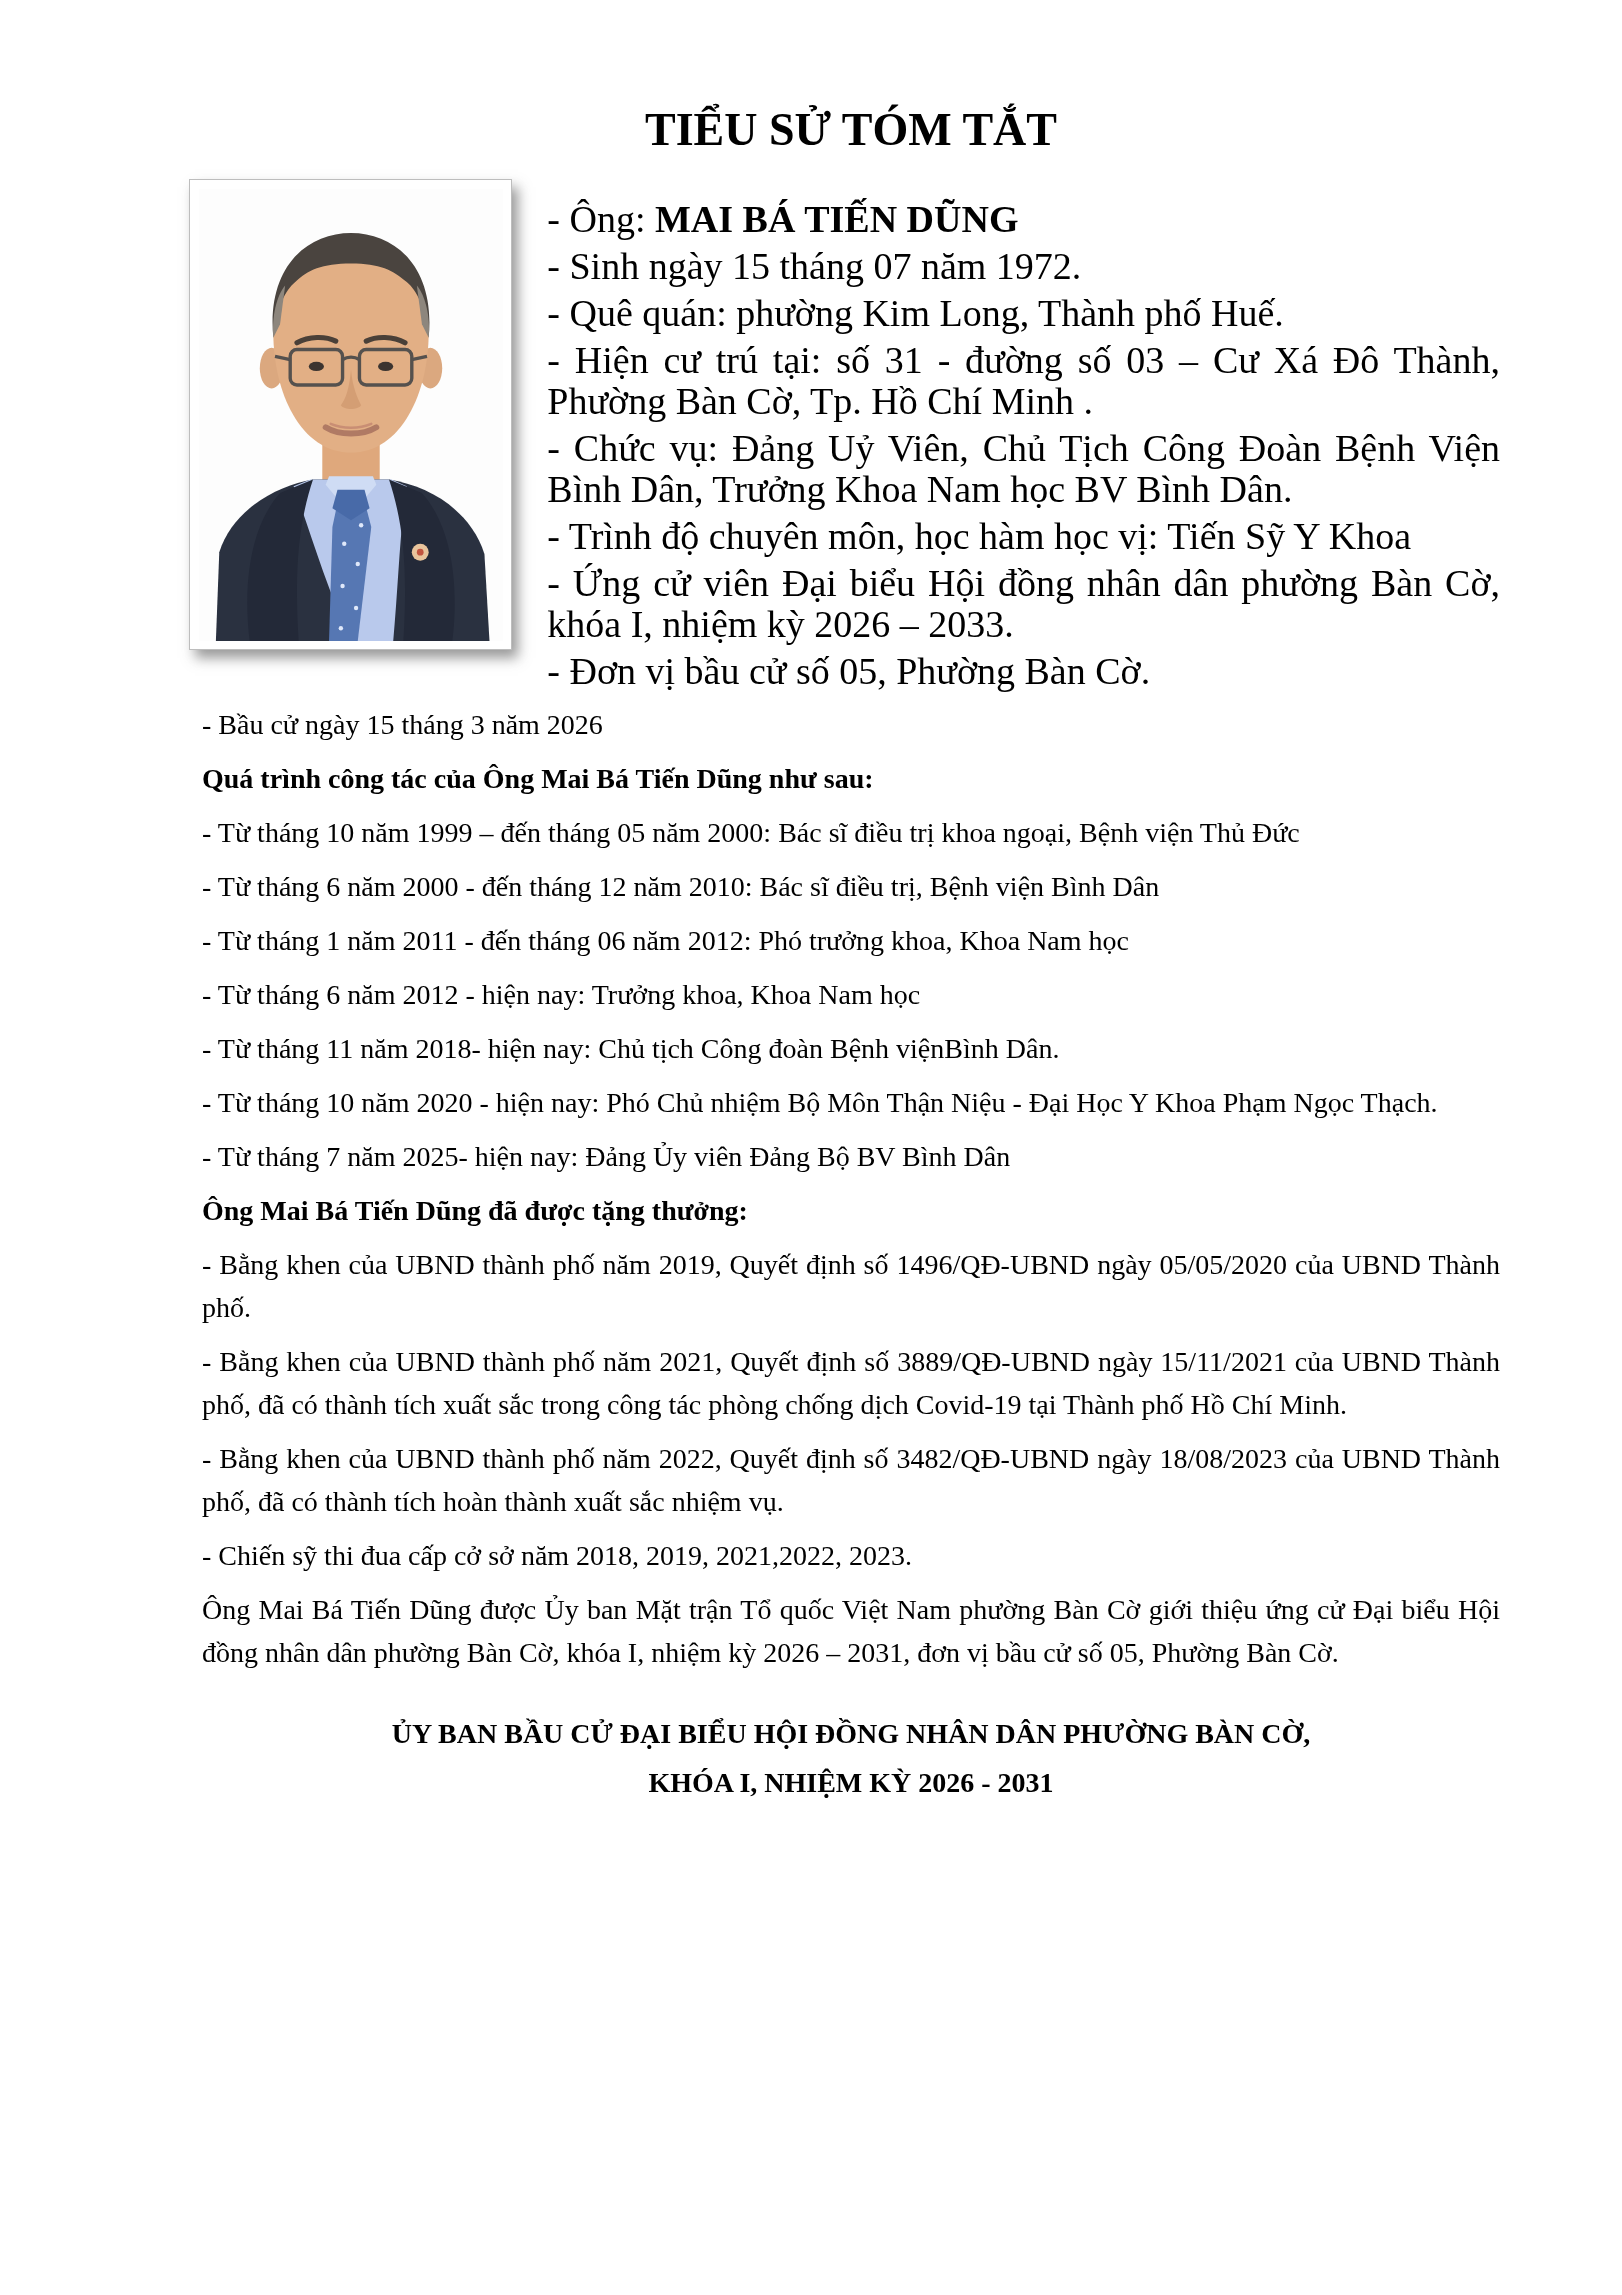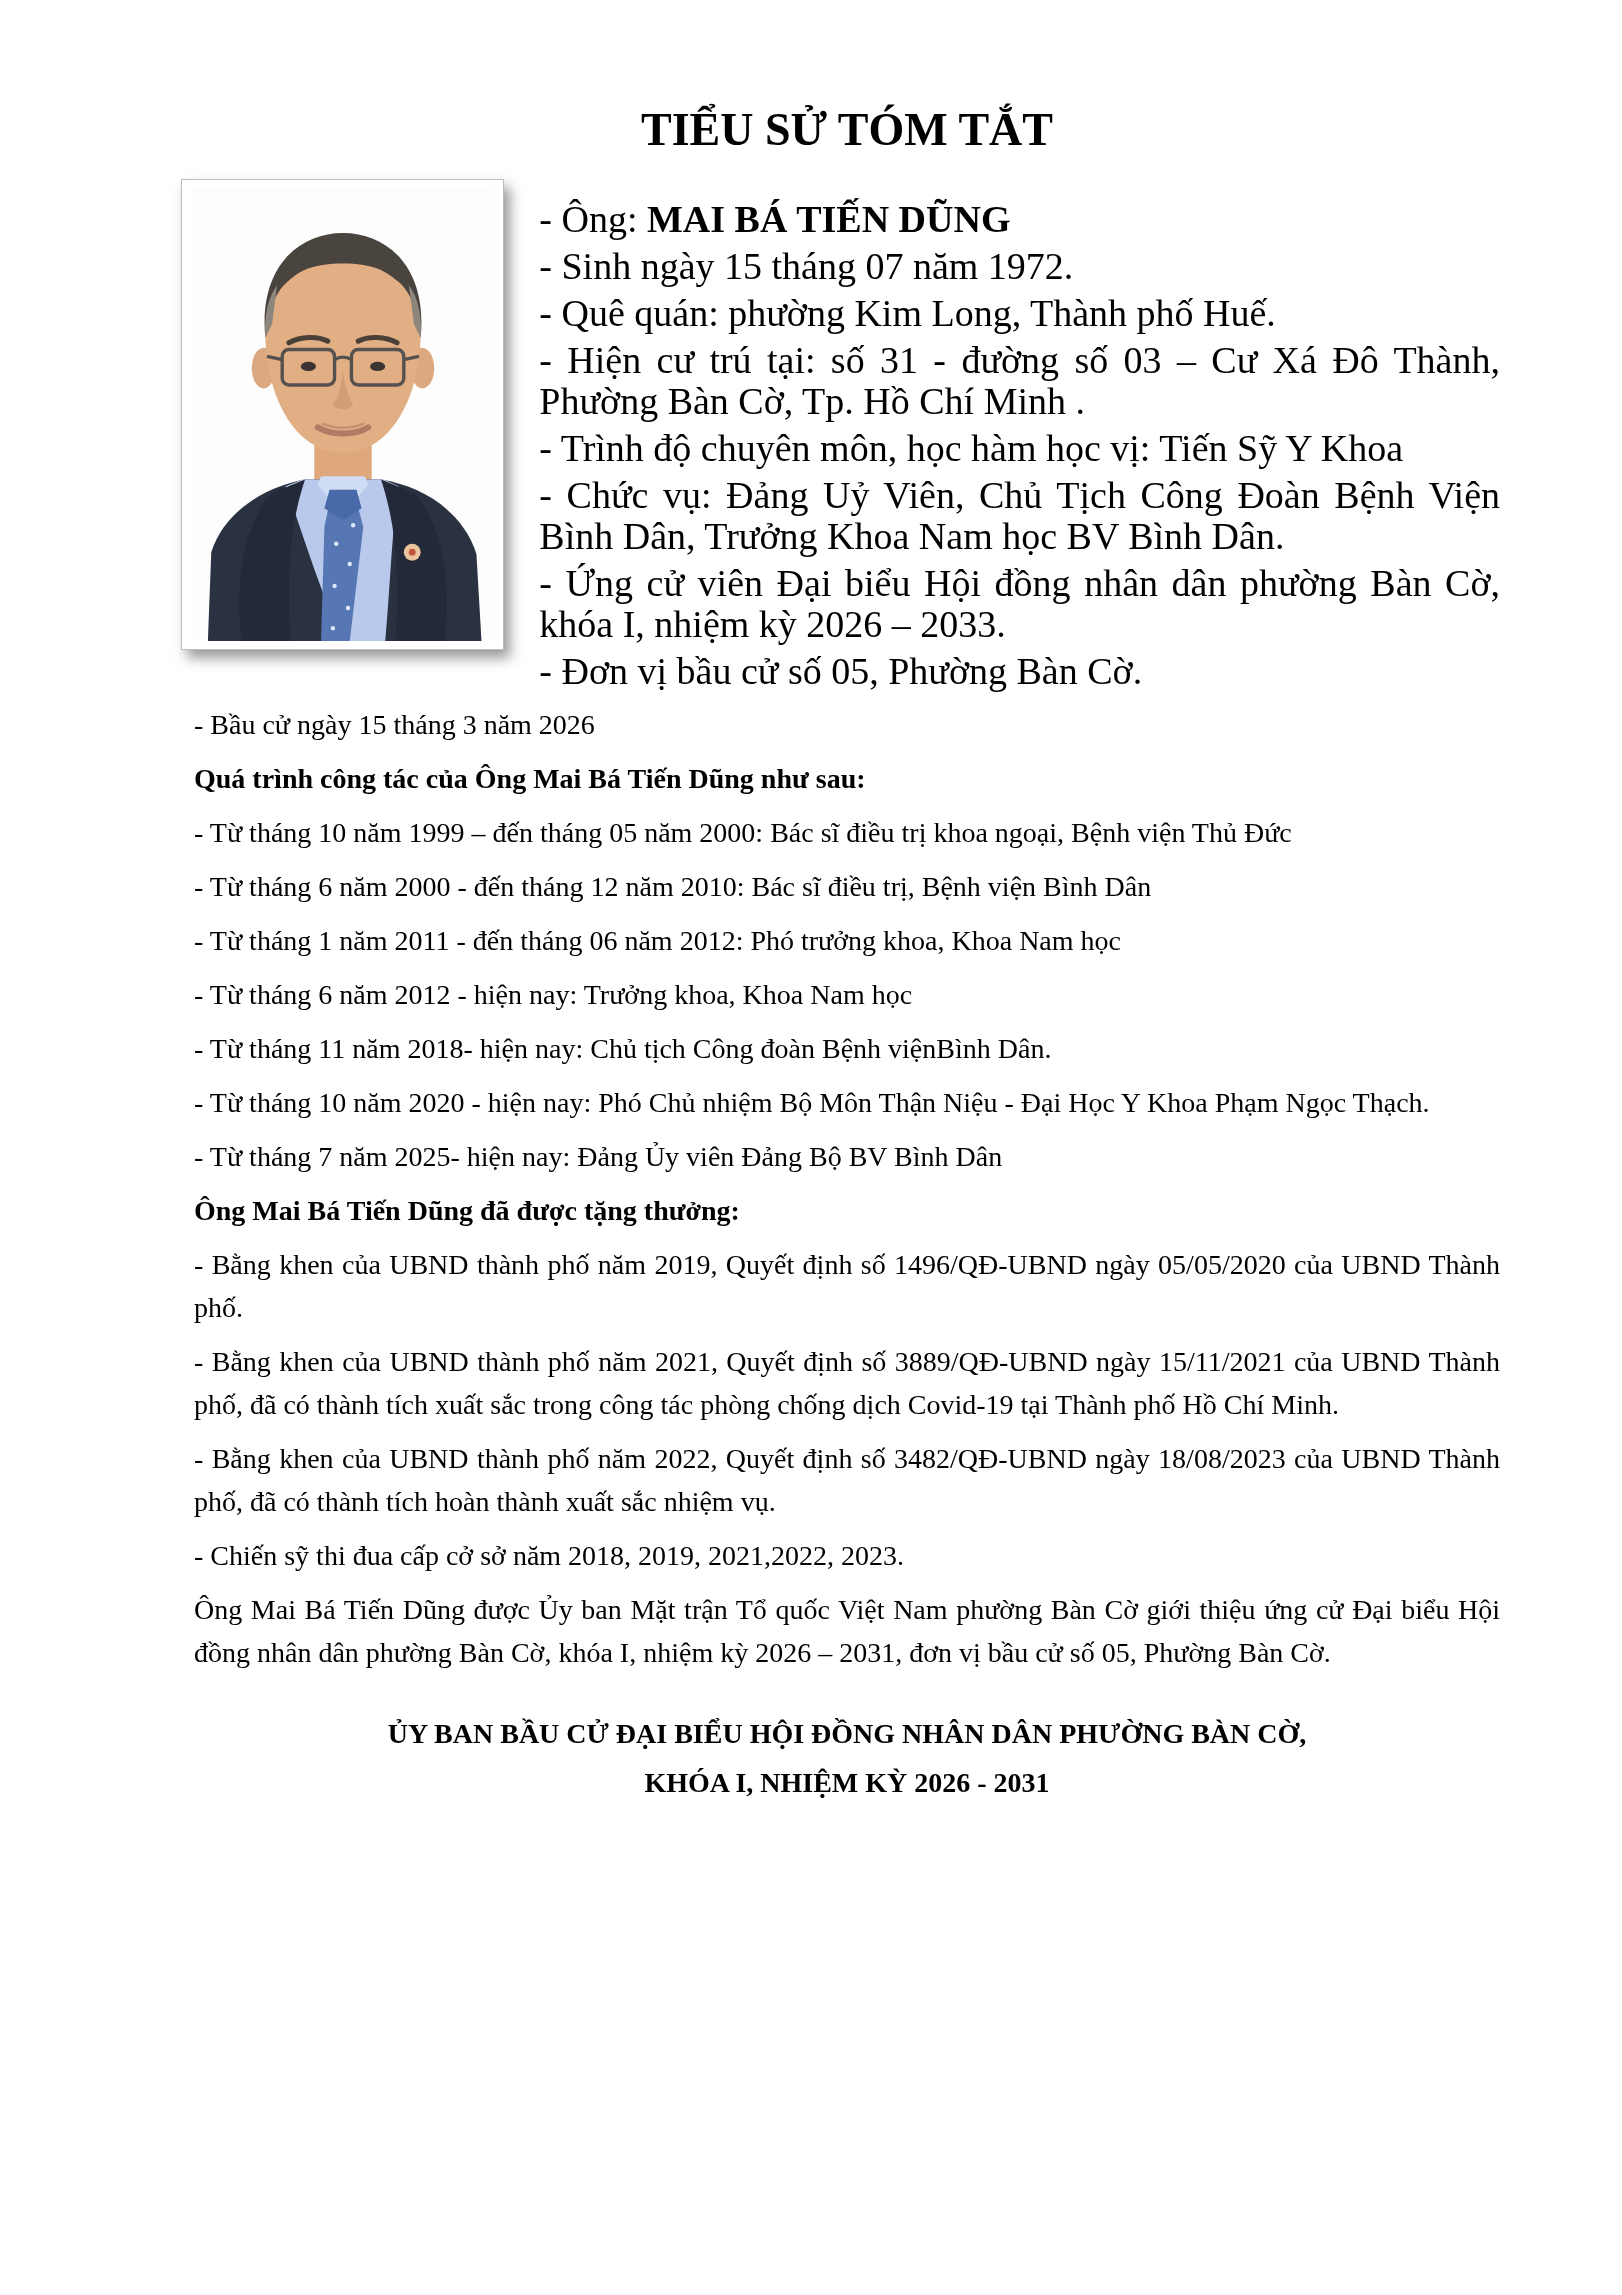--- a/index.html
+++ b/index.html
@@ -2,21 +2,21 @@
 <html lang="vi" style="font-size:13.5px"><head>
 <meta charset="utf-8">
 <style>
   html, body { margin:0; padding:0; background:#ffffff; }
   body {
     width:1623px; height:2295px;
     color:#000;
     font-family:"Liberation Serif","DejaVu Serif",serif;
     overflow:hidden;
   }
-  .page { padding:0 123px 0 194px; }
+  .page { padding:0 123px 0 194px;margin-left:8px; }
 
   .doc-title {
     margin:0; padding-top:103px;
     font-size:46px; font-weight:bold; line-height:54px;
     text-align:center; letter-spacing:0px;
   }
 
   .profile-section { display:flex; align-items:flex-start; margin-top:22px; }
 
   .photo-frame {
@@ -119,22 +119,22 @@
         <path d="M150 282 C166 292 194 292 210 282" stroke="#b07a64" stroke-width="7" fill="none" stroke-linecap="round"></path>
         <path d="M156 278 C170 284 190 284 204 278" stroke="#c98e74" stroke-width="3" fill="none" stroke-linecap="round"></path>
       </svg>
     </div>
 
     <div class="profile-text">
       <p><span>- Ông: </span><b>MAI BÁ TIẾN DŨNG</b></p>
       <p>- Sinh ngày 15 tháng 07  năm 1972.</p>
       <p>- Quê quán: phường Kim Long, Thành phố Huế.</p>
       <p>- Hiện cư trú tại: số 31 - đường số 03 – Cư Xá Đô Thành, Phường Bàn Cờ, Tp. Hồ Chí Minh .</p>
+      <p>- Chức vụ: Đảng Uỷ Viên, Chủ Tịch Công Đoàn Bệnh Viện Bình Dân, Trưởng Khoa Nam học BV Bình Dân.</p>
       <p>- Trình độ chuyên môn, học hàm học vị: Tiến Sỹ Y Khoa</p>
-      <p>- Chức vụ: Đảng Uỷ Viên, Chủ Tịch Công Đoàn Bệnh Viện Bình Dân, Trưởng Khoa Nam học BV Bình Dân.</p>
       <p>- Ứng cử viên Đại biểu Hội đồng nhân dân phường Bàn Cờ, khóa I, nhiệm kỳ 2026 – 2033.</p>
       <p>- Đơn vị bầu cử số 05, Phường Bàn Cờ.</p>
     </div>
   </div>
 
   <p class="body-line">- Bầu cử ngày 15 tháng 3 năm 2026</p>
 
   <p class="body-line bold">Quá trình công tác của Ông Mai Bá Tiến Dũng như sau:</p>
   <p class="body-line">- Từ tháng 10 năm 1999 – đến tháng 05 năm 2000: Bác sĩ điều trị khoa ngoại, Bệnh viện Thủ Đức</p>
   <p class="body-line">- Từ tháng 6 năm 2000 - đến tháng 12 năm 2010: Bác sĩ điều trị, Bệnh viện Bình Dân</p>

